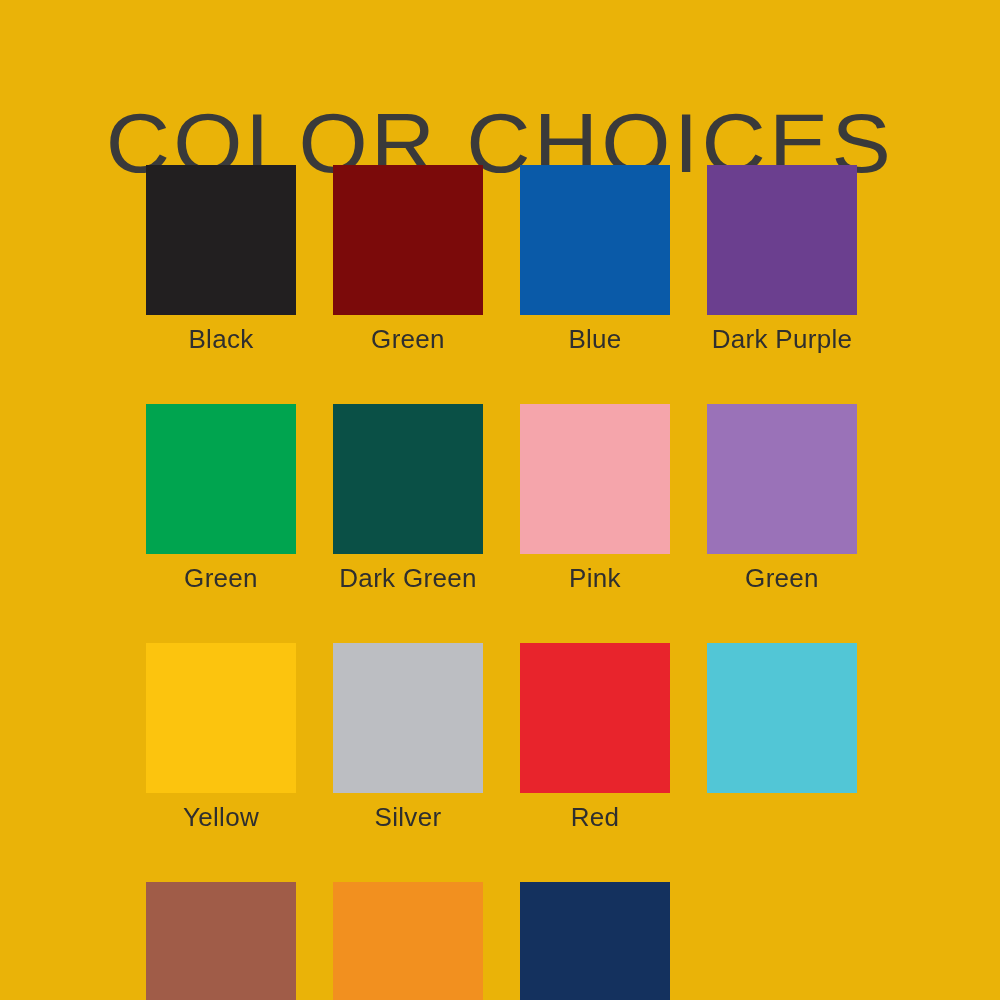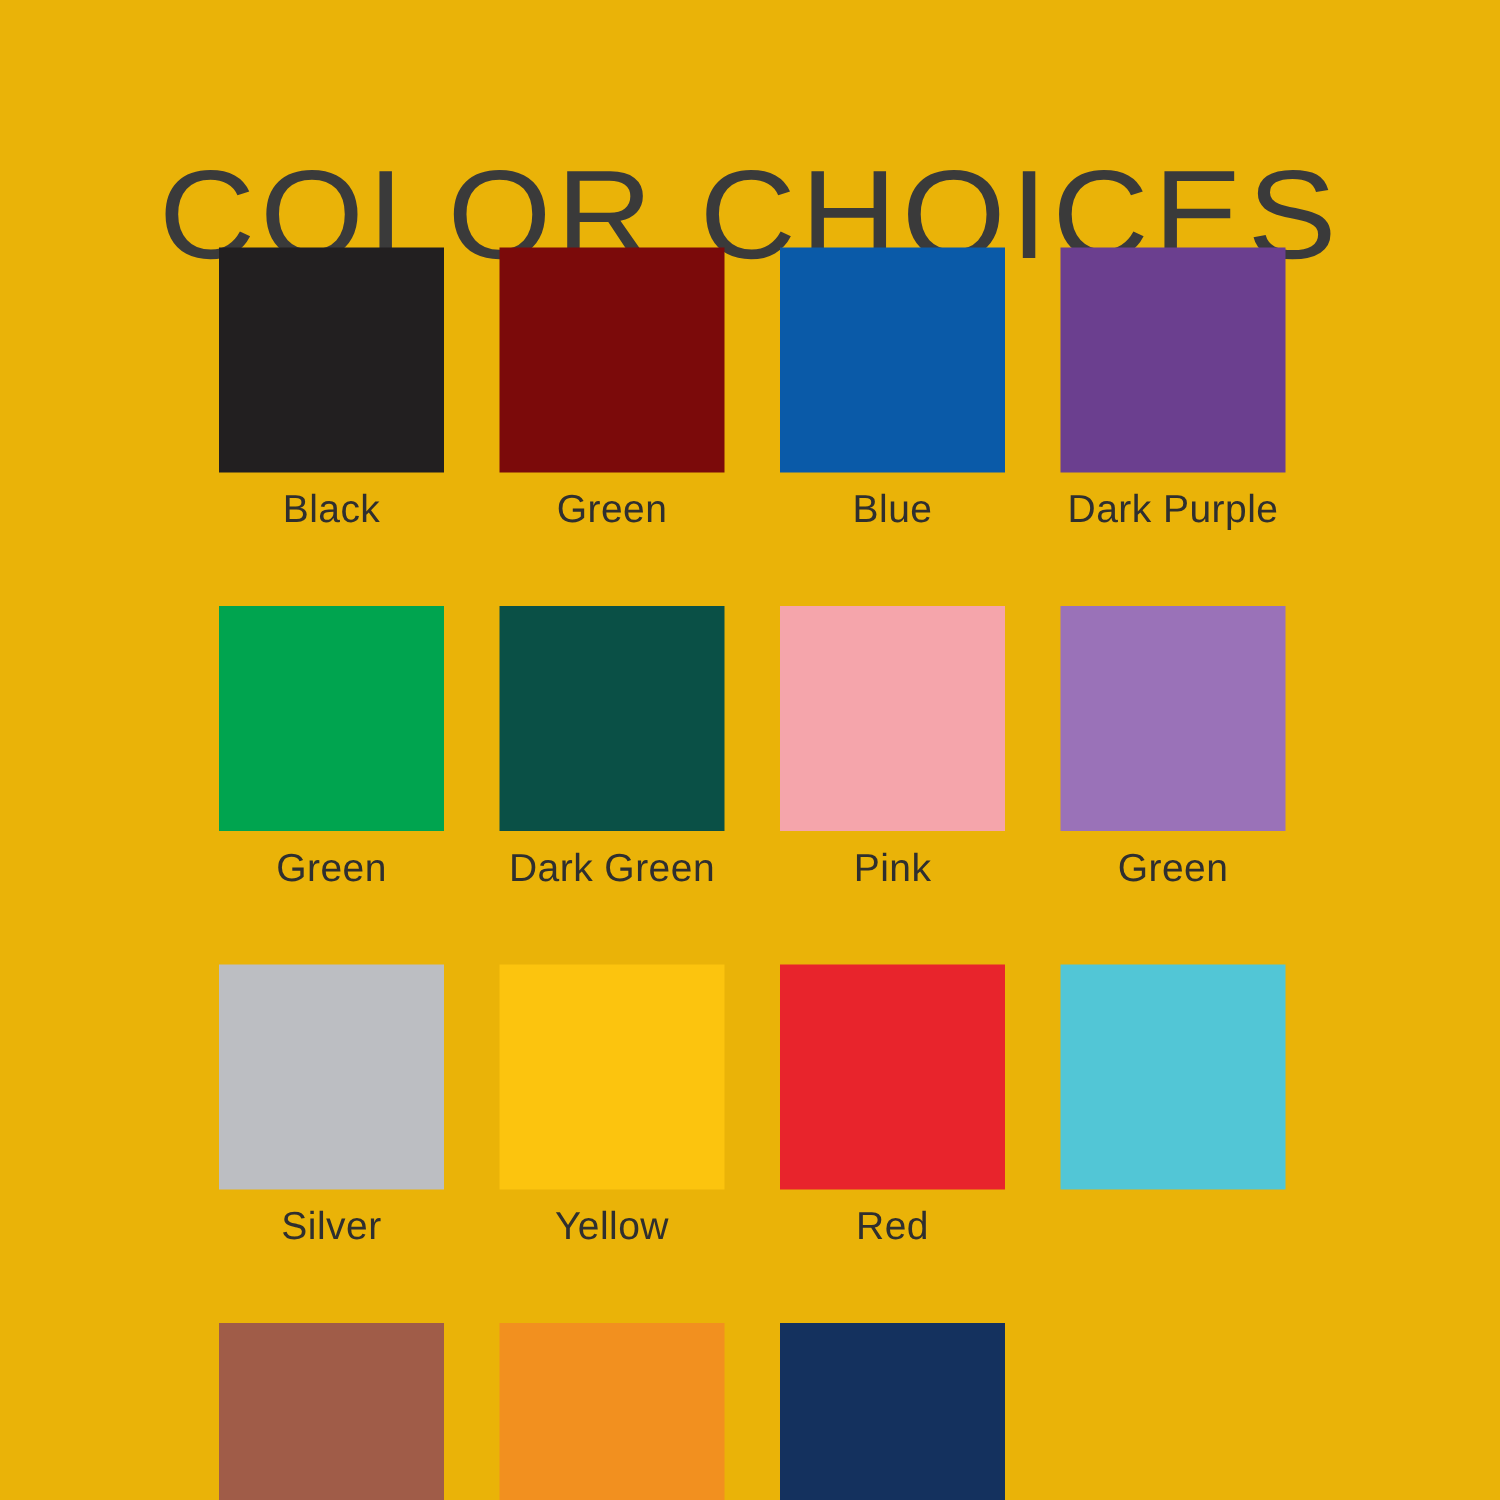--- a/index.html
+++ b/index.html
@@ -114,26 +114,26 @@
       </div>
       <div class="cell">
         <div class="swatch" style="background: rgb(245, 165, 171);"></div>
         <div class="cell-label">Pink</div>
       </div>
       <div class="cell">
         <div class="swatch" style="background: rgb(154, 114, 184);"></div>
         <div class="cell-label">Green</div>
       </div>
       <div class="cell">
+        <div class="swatch" style="background: rgb(252, 196, 14);"></div>
+        <div class="cell-label">Yellow</div>
+      </div>
+      <div class="cell">
         <div class="swatch" style="background: rgb(188, 190, 194);"></div>
         <div class="cell-label">Silver</div>
-      </div>
-      <div class="cell">
-        <div class="swatch" style="background: rgb(252, 196, 14);"></div>
-        <div class="cell-label">Yellow</div>
       </div>
       <div class="cell">
         <div class="swatch" style="background: rgb(232, 36, 44);"></div>
         <div class="cell-label">Red</div>
       </div>
       <div class="cell">
         <div class="swatch" style="background: rgb(82, 198, 214);"></div>
       </div>
       <div class="cell">
         <div class="swatch" style="background: rgb(160, 92, 72);"></div>

